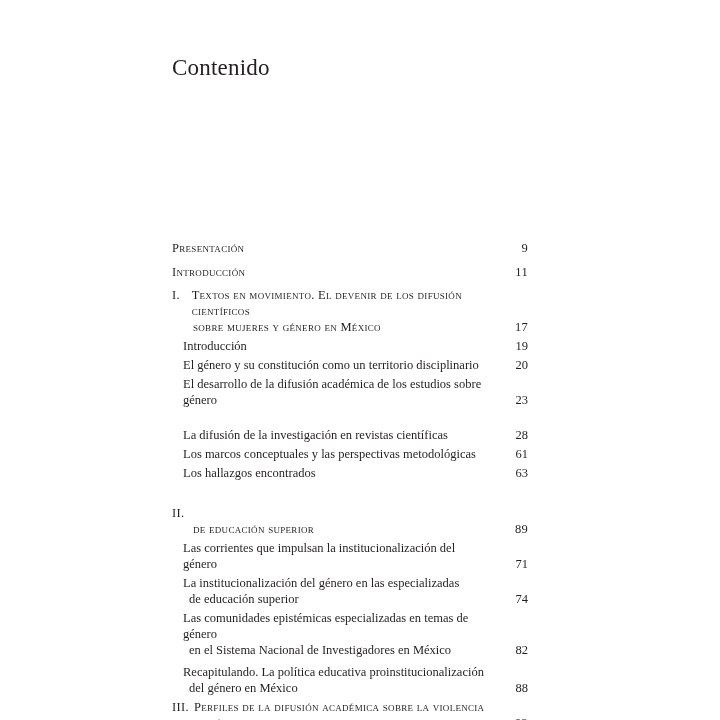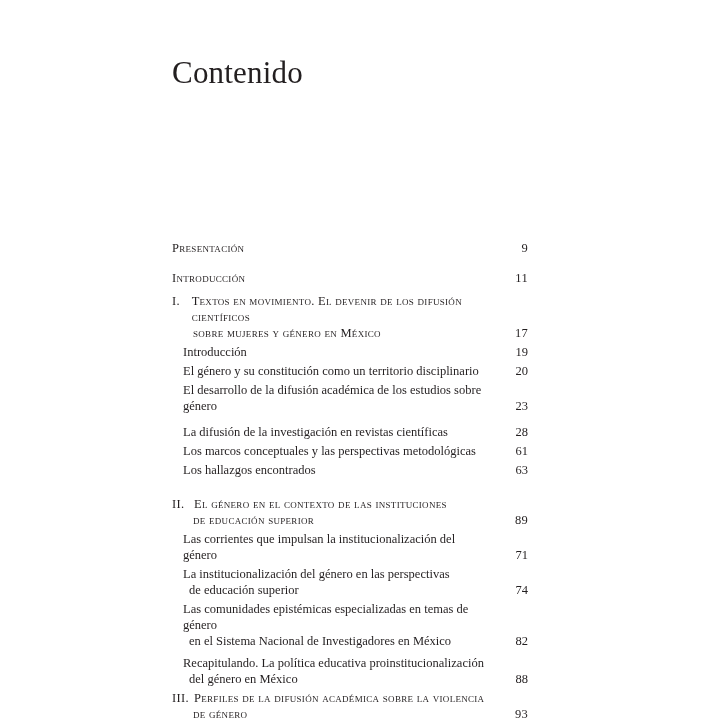--- a/index.html
+++ b/index.html
@@ -1,37 +1,37 @@
 <!DOCTYPE html>
 <html><head>
 <meta charset="utf-8">
 <style>
   html, body { margin:0; padding:0; }
   body { width:720px; height:720px; background:#ffffff; position:relative; overflow:hidden;
          font-family:"Liberation Serif","DejaVu Serif",serif; color:#231f20; }
-  .title { position:absolute; left:172px; top:55px; font-size:31px; font-weight:normal; letter-spacing:0.2px; margin:0; }
+  .title { position:absolute; left:172px; top:55px; font-size:23px; font-weight:normal; letter-spacing:0.2px; margin:0; }
   .toc { position:absolute; left:172px; top:240px; width:356px; font-size:12.5px; }
   .row { display:flex; align-items:flex-end; justify-content:space-between; }
   .row .txt { flex:1; line-height:16px; }
   .row .pg { width:40px; text-align:right; line-height:16px; }
   .sc { font-variant:small-caps; letter-spacing:0.3px; }
   .chap { display:flex; }
   .chap .num { display:inline-block; width:22px; }
   .sub { padding-left:11px; }
   .cont { padding-left:21px; }
   .l1 { margin-bottom:6px; }
 </style>
 </head>
 <body>
 
 <h1 class="title">Contenido</h1>
 
 <div class="toc">
 
-  <div class="row l1 sc" style="margin-bottom:14px;">
+  <div class="row l1 sc" style="margin-bottom:8px;">
     <span class="txt">Presentación</span>
     <span class="pg">9</span>
   </div>
   <div class="row l1 sc" style="margin-bottom:7px;">
     <span class="txt">Introducción</span>
     <span class="pg">11</span>
   </div>
 
   <div class="row sc" style="margin-bottom:3px;">
     <span class="txt">
@@ -44,54 +44,53 @@
     <span class="pg">17</span>
   </div>
   <div class="row sub" style="margin-bottom:3px;">
     <span class="txt">Introducción</span>
     <span class="pg">19</span>
   </div>
   <div class="row sub" style="margin-bottom:3px;">
     <span class="txt">El género y su constitución como un territorio disciplinario</span>
     <span class="pg">20</span>
   </div>
-  <div class="row sub" style="margin-bottom:10px;">
+  <div class="row sub" style="margin-bottom:19px;">
     <span class="txt">El desarrollo de la difusión académica de los estudios sobre género</span>
     <span class="pg">23</span>
   </div>
   <div class="row sub" style="margin-bottom:3px;">
     <span class="txt">La difusión de la investigación en revistas científicas</span>
     <span class="pg">28</span>
   </div>
   <div class="row sub" style="margin-bottom:3px;">
     <span class="txt">Los marcos conceptuales y las perspectivas metodológicas</span>
     <span class="pg">61</span>
   </div>
-  <div class="row sub" style="margin-bottom:18px;">
+  <div class="row sub" style="margin-bottom:24px;">
     <span class="txt">Los hallazgos encontrados</span>
     <span class="pg">63</span>
   </div>
 
   <div class="row sc" style="margin-bottom:3px;align-items:flex-end;">
     <span class="txt">
       <span class="chap">
         <span class="num">II.</span>
-        <span>El género en el contexto de las instituciones</span>
       </span>
       <span class="cont" style="display:block;">de educación superior</span>
     </span>
     <span class="pg">89</span>
   </div>
   <div class="row sub" style="margin-bottom:3px;">
     <span class="txt">Las corrientes que impulsan la institucionalización del género</span>
     <span class="pg">71</span>
   </div>
   <div class="row sub" style="margin-bottom:3px;">
     <span class="txt">
-      <span style="display:block;">La institucionalización del género en las perspectivas</span>
+      <span style="display:block;">La institucionalización del género en las especializadas</span>
       <span style="display:block;padding-left:6px;">de educación superior</span>
     </span>
     <span class="pg">74</span>
   </div>
   <div class="row sub" style="margin-bottom:6px;">
     <span class="txt">
       <span style="display:block;">Las comunidades epistémicas especializadas en temas de género</span>
       <span style="display:block;padding-left:6px;">en el Sistema Nacional de Investigadores en México</span>
     </span>
     <span class="pg">82</span>

